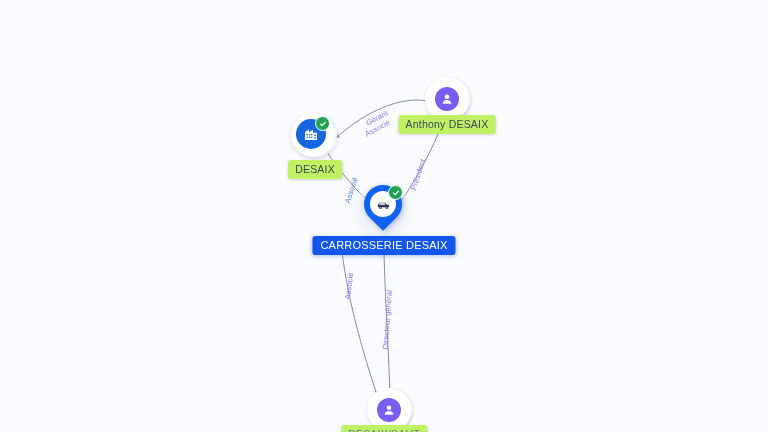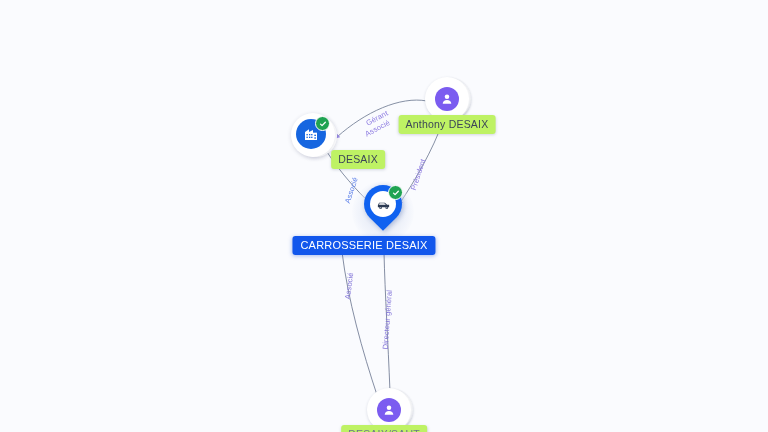--- a/index.html
+++ b/index.html
@@ -208,21 +208,21 @@
         <rect x="17" y="13" width="2.4" height="2" fill="#1666e0"></rect>
         <rect x="17" y="17" width="2.4" height="2" fill="#1666e0"></rect>
       </svg>
     </div>
     <div class="check-badge" style="left:24px; top:3px;">
       <svg width="8" height="8" viewBox="0 0 12 12">
         <path d="M2.3 6.2 L4.6 8.5 L9.5 3.4" stroke="#ffffff" stroke-width="1.9" fill="none" stroke-linecap="round" stroke-linejoin="round"></path>
       </svg>
     </div>
   </div>
-  <div class="node-label" style="left:315px; top:150px;margin-left:43px;">DESAIX</div>
+  <div class="node-label" style="left:315px; top:160px;">DESAIX</div>
 
   <div class="node person-node" style="left:448px; top:99px;">
     <div class="disc back2"></div>
     <div class="disc back1"></div>
     <div class="disc front"></div>
     <div class="avatar-circle">
       <svg width="14" height="14" viewBox="0 0 24 24">
         <circle cx="12" cy="8" r="3.9" fill="#ffffff"></circle>
         <path d="M4.6 20c0-4.1 3.3-6.4 7.4-6.4s7.4 2.3 7.4 6.4z" fill="#ffffff"></path>
       </svg>
@@ -242,21 +242,21 @@
         <circle cx="17.2" cy="17.1" r="2.1" fill="#2b3a52"></circle>
         <circle cx="17.2" cy="17.1" r="0.85" fill="#ffffff"></circle>
       </svg>
     </div>
     <div class="check-badge" style="left:36px; top:4px;">
       <svg width="8" height="8" viewBox="0 0 12 12">
         <path d="M2.3 6.2 L4.6 8.5 L9.5 3.4" stroke="#ffffff" stroke-width="1.9" fill="none" stroke-linecap="round" stroke-linejoin="round"></path>
       </svg>
     </div>
   </div>
-  <div class="node-label primary" style="left:364px; top:236px;">CARROSSERIE DESAIX</div>
+  <div class="node-label primary" style="left:384px; top:236px;">CARROSSERIE DESAIX</div>
 
   <div class="node person-node" style="left:390px; top:410px;">
     <div class="disc back2"></div>
     <div class="disc back1"></div>
     <div class="disc front"></div>
     <div class="avatar-circle">
       <svg width="14" height="14" viewBox="0 0 24 24">
         <circle cx="12" cy="8" r="3.9" fill="#ffffff"></circle>
         <path d="M4.6 20c0-4.1 3.3-6.4 7.4-6.4s7.4 2.3 7.4 6.4z" fill="#ffffff"></path>
       </svg>

